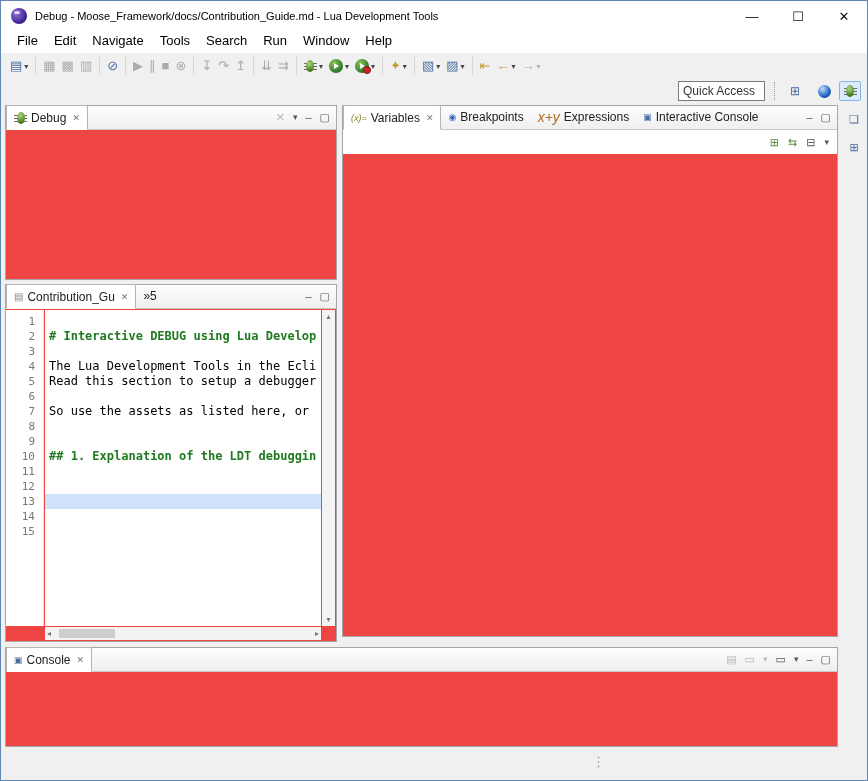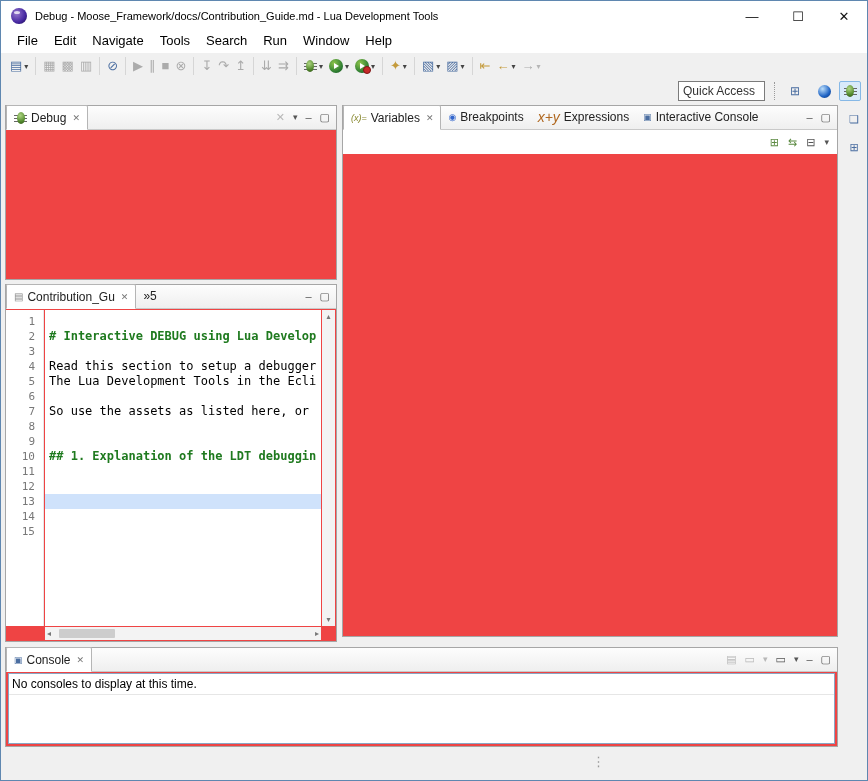--- a/index.html
+++ b/index.html
@@ -279,22 +279,22 @@
       <div class="ln">12</div>
       <div class="ln">13</div>
       <div class="ln">14</div>
       <div class="ln">15</div>
     </div>
 
     <div class="code">
       <div class="cline"></div>
       <div class="cline heading"># Interactive DEBUG using Lua Develop</div>
       <div class="cline"></div>
+      <div class="cline">The Lua Development Tools in the Ecli</div>
       <div class="cline">Read this section to setup a debugger</div>
-      <div class="cline">The Lua Development Tools in the Ecli</div>
       <div class="cline"></div>
       <div class="cline">So use the assets as listed here, or </div>
       <div class="cline"></div>
       <div class="cline"></div>
       <div class="cline heading">## 1. Explanation of the LDT debuggin</div>
       <div class="cline"></div>
       <div class="cline"></div>
       <div class="cline current"></div>
     </div>
 
@@ -356,22 +356,19 @@
       <span class="phead-actions">
         <span class="pa gray">▤</span>
         <span class="pa gray">▭</span>
         <span class="pa small gray">▾</span>
         <span class="pa">▭</span>
         <span class="pa small">▾</span>
         <span class="pa">–</span>
         <span class="pa">▢</span>
       </span>
     </div>
-    <div class="console-body">
-      <div class="console-msg">No consoles to display at this time.</div>
-    </div>
   </div>
 
   <div class="statusbar">
     <span class="grip">⋮</span>
   </div>
 
 </div>
 
 </body></html>

